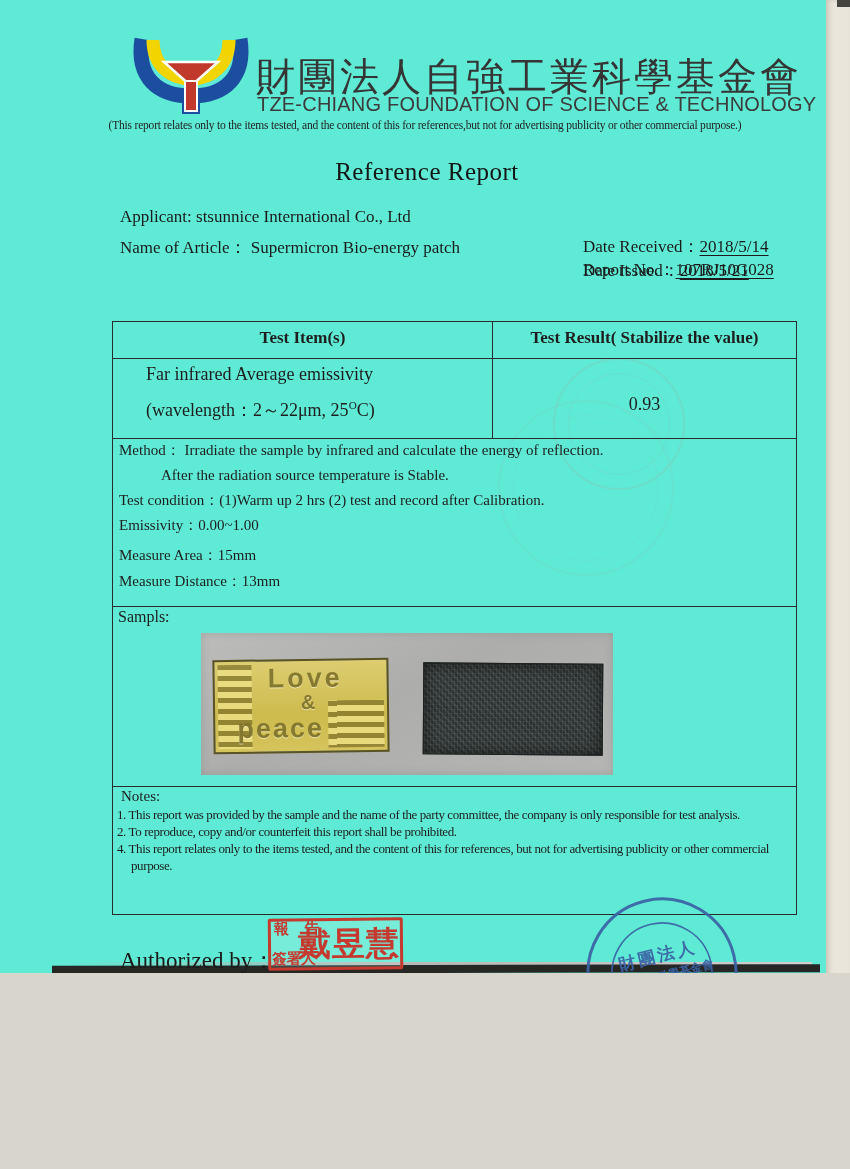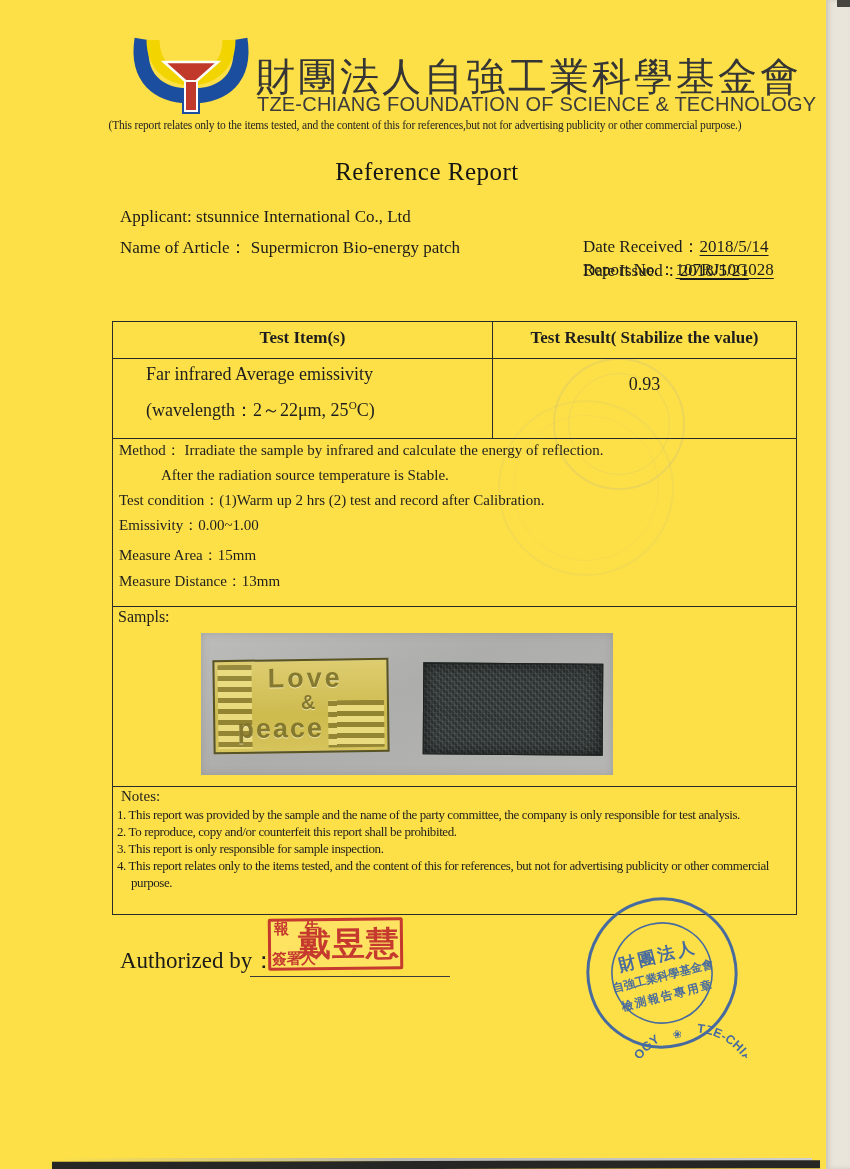--- a/index.html
+++ b/index.html
@@ -1,16 +1,16 @@
 <!DOCTYPE html>
 <html><head>
 <meta charset="utf-8">
 <style>
   html,body{margin:0;padding:0;background:#d8d5cc;}
-  #scan{position:relative;width:850px;height:1169px;background:#fde047;overflow:hidden;
+  #scan{position:relative;width:850px;height:973px;background:#5eead4;overflow:hidden;
         font-family:"Liberation Serif", serif;color:#1e1e1e;}
   .abs{position:absolute;}
 
   
   #right-edge{right:0;top:0;width:24px;height:1169px;background:#e9e5da;
     box-shadow:inset 3px 0 4px rgba(120,115,95,.25);}
   #corner-mark{right:0;top:0;width:13px;height:7px;background:#46443e;}
   #bottom-line{left:55px;bottom:8px;width:757px;height:3px;
     background:linear-gradient(90deg,rgba(160,160,158,0),#b7b7b5 45%,#cfcfcd);}
   #bottom-bar{left:52px;bottom:0;width:768px;height:8px;background:#262624;transform:rotate(-.12deg);}
@@ -44,21 +44,21 @@
   #tbl{left:112px;top:313px;width:683px;height:592px;border:1.7px solid #2b2b2b;background:transparent;margin-top:8px;}
   .hline{position:absolute;left:0;width:100%;height:0;border-top:1.7px solid #2b2b2b;}
   #hl1{top:36px;} #hl2{top:116px;} #hl3{top:284px;} #hl4{top:464px;}
   #vline{position:absolute;left:379px;top:0;height:117px;width:0;border-left:1.7px solid #2b2b2b;}
   .th{position:absolute;top:6px;font-weight:bold;font-size:17px;text-align:center;}
   #th1{left:0;width:379px;}
   #th2{left:380px;width:303px;}
   #item-l1{position:absolute;left:33px;top:42px;font-size:18px;}
   #item-l2{position:absolute;left:33px;top:76px;font-size:18px;}
   #item-l2 sup{font-size:62%;}
-  #result-val{position:absolute;left:380px;top:52px;width:303px;text-align:center;font-size:18px;}
+  #result-val{position:absolute;left:380px;top:72px;width:303px;text-align:center;font-size:18px;}
 
   .mline{position:absolute;left:6px;font-size:15px;white-space:nowrap;}
   #m0{top:119px;} #m1{top:145px;left:48px;} #m2{top:169px;} #m3{top:194px;} #m4{top:224px;} #m5{top:250px;}
 
   #samples-label{position:absolute;left:5px;top:286px;font-size:16px;}
   #photo{position:absolute;left:88px;top:311px;width:412px;height:142px;
     background:linear-gradient(155deg,#bcbcba,#adadab 45%,#b6b6b4);
     box-shadow:inset 0 0 8px rgba(90,90,88,.25);}
   #gold-patch{position:absolute;left:12px;top:26px;width:172px;height:90px;transform:rotate(-.8deg);
     background:linear-gradient(180deg,#decd70,#cdbb4e 60%,#d6c45c);border:2px solid #5a5322;}
@@ -160,21 +160,20 @@
         <div class="gword" id="gw2">&amp;</div>
         <div class="gword" id="gw3">peace</div>
       </div>
       <div id="black-patch"></div>
     </div>
 
     <div id="notes-label">Notes:</div>
     <div id="notes-list">
       <div class="note">1. This report was provided by the sample and the name of the party committee, the company is only responsible for test analysis.</div>
       <div class="note">2. To reproduce, copy and/or counterfeit this report shall be prohibited.</div>
-      <div class="note">3. This report is only responsible for sample inspection.</div>
       <div class="note">4. This report relates only to the items tested, and the content of this for references, but not for advertising publicity or other commercial purpose.</div>
     </div>
   </div>
 
   <div class="abs" id="sig-line"></div>
   <div class="abs" id="authorized">Authorized by：</div>
   <div class="abs" id="red-stamp">
     <div id="rs-role">
       <div class="r1">報 告</div>
       <div class="r2">簽署人</div>

